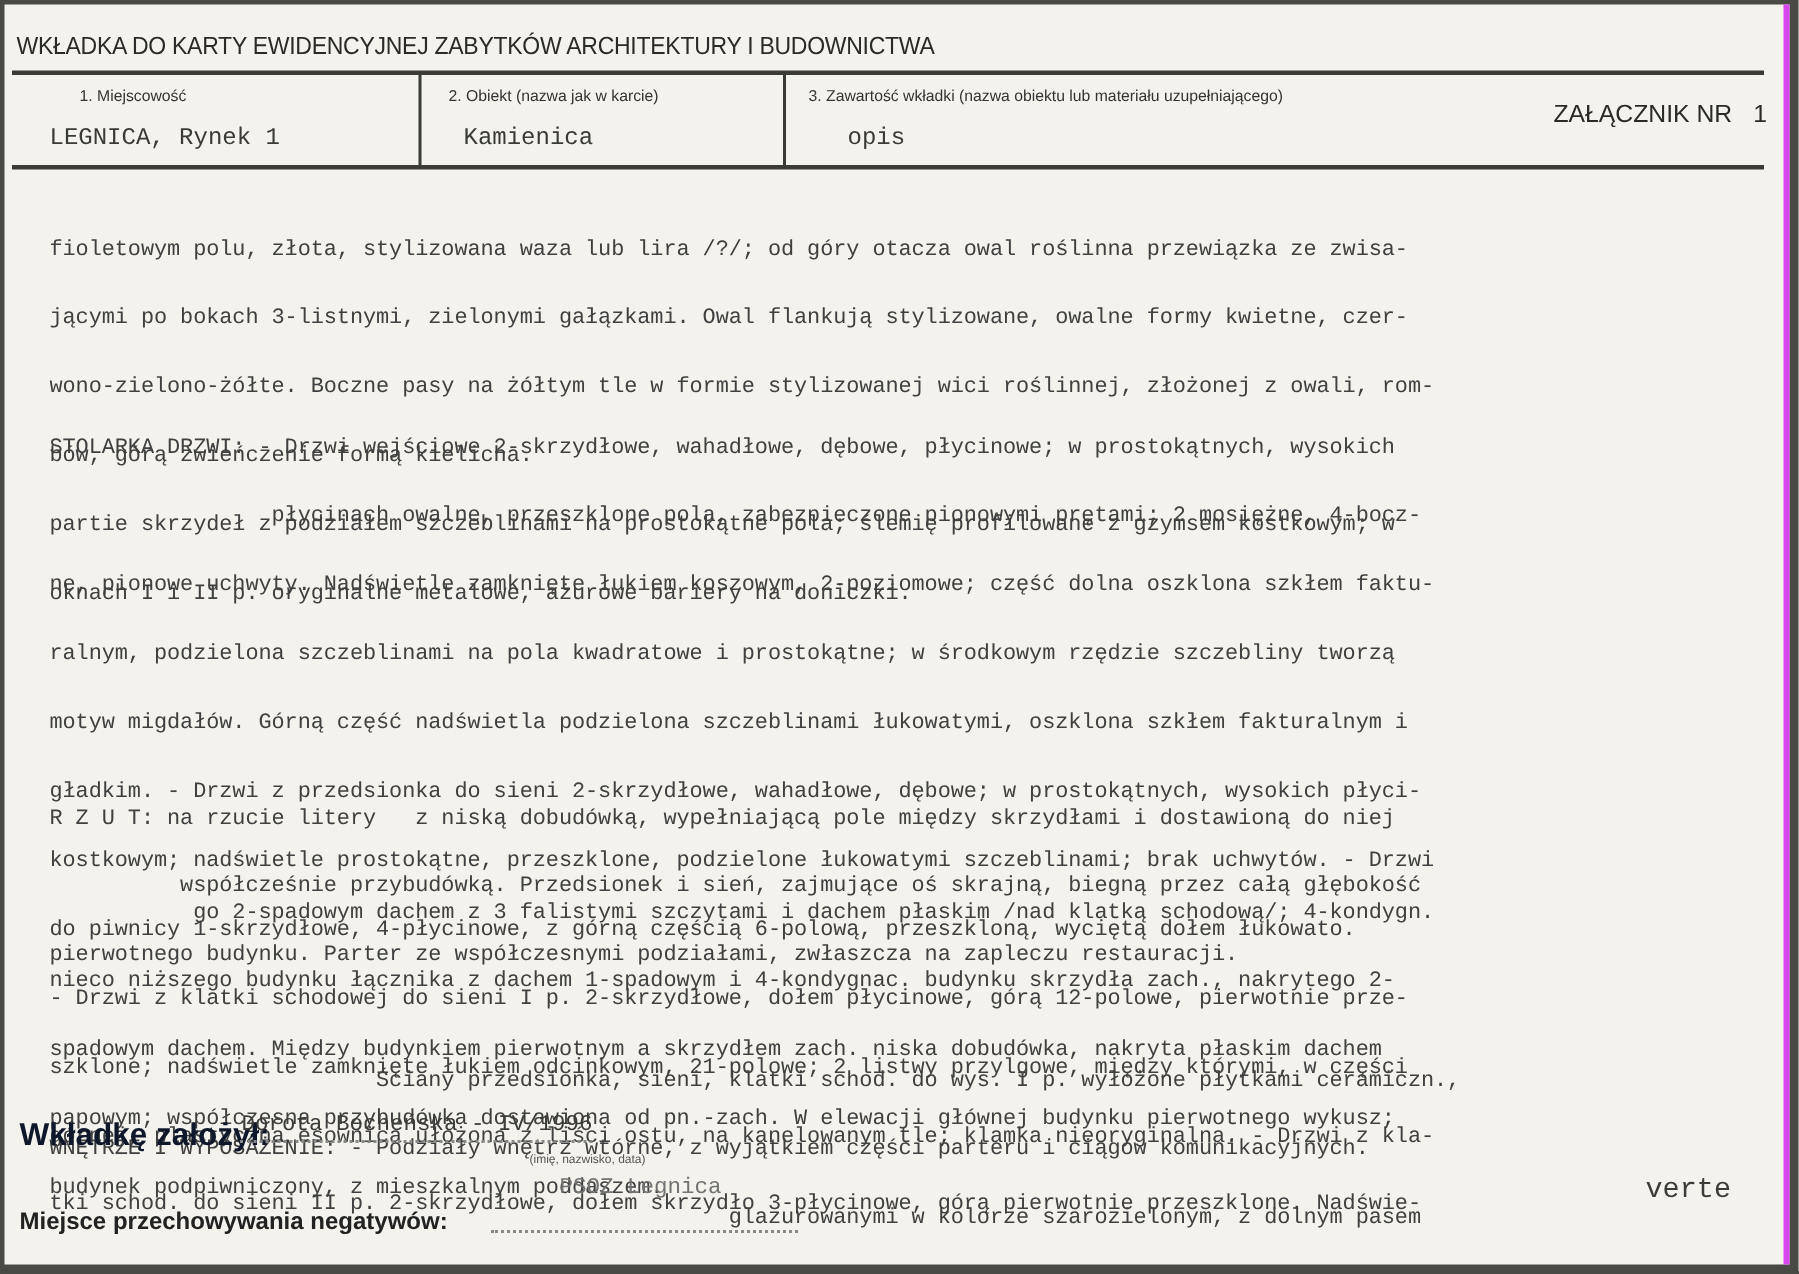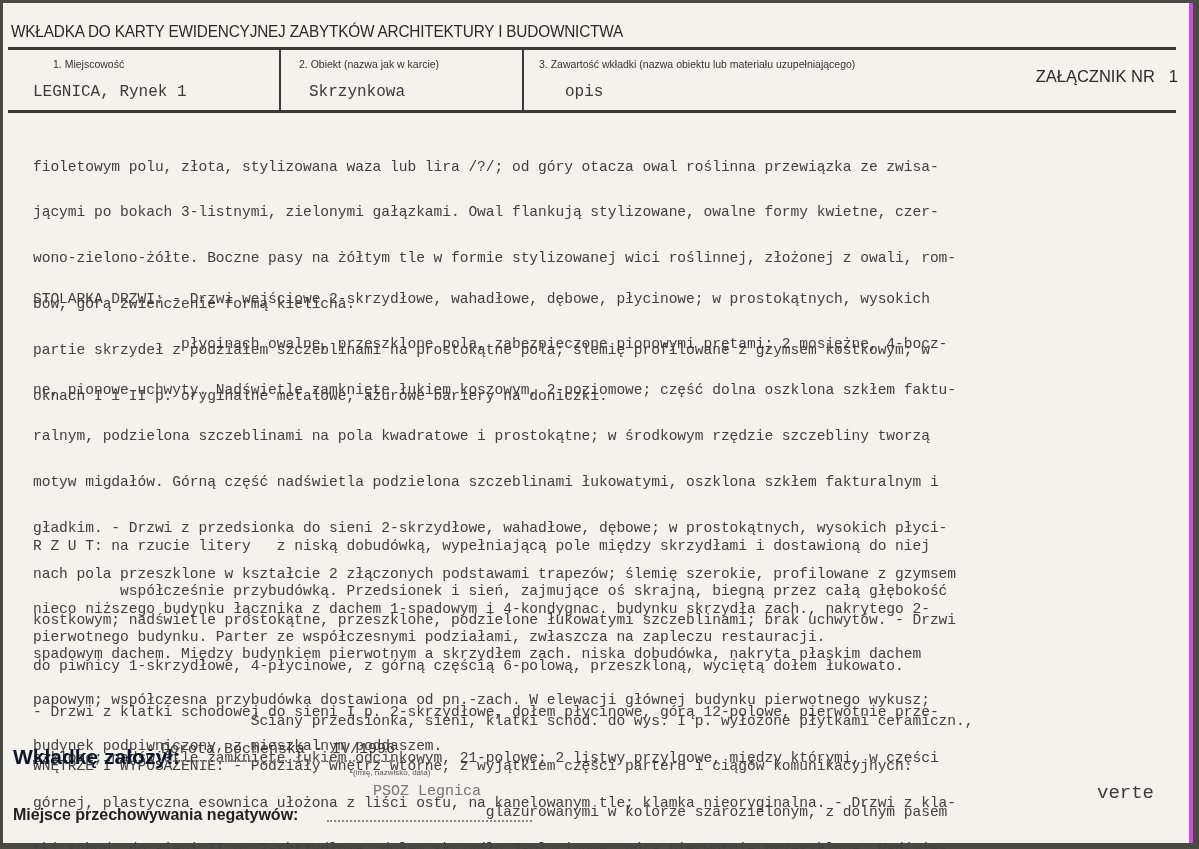--- a/index.html
+++ b/index.html
@@ -51,21 +51,21 @@
   <div class="rule" style="top:44px"></div>
 
   <div class="hdr" style="left:30px; width:260px">
     <div class="lbl" style="left:20px">1. Miejscowość</div>
     <div class="val" style="left:0">LEGNICA, Rynek 1</div>
   </div>
   <div class="vline" style="left:276px"></div>
 
   <div class="hdr" style="left:296px; width:220px">
     <div class="lbl" style="left:0">2. Obiekt (nazwa jak w karcie)</div>
-    <div class="val" style="left:10px">Skrzynkowa</div>
+    <div class="val" style="left:10px">Kamienica</div>
   </div>
   <div class="vline" style="left:519px"></div>
 
   <div class="hdr" style="left:536px; width:630px">
     <div class="lbl" style="left:0">3. Zawartość wkładki (nazwa obiektu lub materiału uzupełniającego)</div>
     <div class="val" style="left:26px">opis</div>
   </div>
 
   <div class="rule" style="top:107px"></div>
 
@@ -78,37 +78,37 @@
     <div>oknach I i II p. oryginalne metalowe, ażurowe bariery na doniczki.</div>
   </div>
 
   <div class="tw" style="top:258px">
     <div>STOLARKA DRZWI: - Drzwi wejściowe 2-skrzydłowe, wahadłowe, dębowe, płycinowe; w prostokątnych, wysokich</div>
     <div>                 płycinach owalne, przeszklone pola, zabezpieczone pionowymi prętami; 2 mosiężne, 4-bocz-</div>
     <div>ne, pionowe uchwyty. Nadświetle zamknięte łukiem koszowym, 2-poziomowe; część dolna oszklona szkłem faktu-</div>
     <div>ralnym, podzielona szczeblinami na pola kwadratowe i prostokątne; w środkowym rzędzie szczebliny tworzą</div>
     <div>motyw migdałów. Górną część nadświetla podzielona szczeblinami łukowatymi, oszklona szkłem fakturalnym i</div>
     <div>gładkim. - Drzwi z przedsionka do sieni 2-skrzydłowe, wahadłowe, dębowe; w prostokątnych, wysokich płyci-</div>
-    <div>nach pola przeszklone w kształcie 2 złączonych podstawami trapezów; ślemię szerokie, profilowane z gzymsem</div>
     <div>kostkowym; nadświetle prostokątne, przeszklone, podzielone łukowatymi szczeblinami; brak uchwytów. - Drzwi</div>
     <div>do piwnicy 1-skrzydłowe, 4-płycinowe, z górną częścią 6-polową, przeszkloną, wyciętą dołem łukowato.</div>
     <div>- Drzwi z klatki schodowej do sieni I p. 2-skrzydłowe, dołem płycinowe, górą 12-polowe, pierwotnie prze-</div>
     <div>szklone; nadświetle zamknięte łukiem odcinkowym, 21-polowe; 2 listwy przylgowe, między którymi, w części</div>
     <div>górnej, plastyczna esownica ułożona z liści ostu, na kanelowanym tle; klamka nieoryginalna. - Drzwi z kla-</div>
     <div>tki schod. do sieni II p. 2-skrzydłowe, dołem skrzydło 3-płycinowe, górą pierwotnie przeszklone. Nadświe-</div>
     
   </div>
 
   <div class="tw" style="top:505px">
     <div>R Z U T: na rzucie litery   z niską dobudówką, wypełniającą pole między skrzydłami i dostawioną do niej</div>
     <div>          współcześnie przybudówką. Przedsionek i sień, zajmujące oś skrajną, biegną przez całą głębokość</div>
     <div>pierwotnego budynku. Parter ze współczesnymi podziałami, zwłaszcza na zapleczu restauracji.</div>
   </div>
 
   <div class="tw" style="top:568px">
+    <div>           go 2-spadowym dachem z 3 falistymi szczytami i dachem płaskim /nad klatką schodową/; 4-kondygn.</div>
     <div>nieco niższego budynku łącznika z dachem 1-spadowym i 4-kondygnac. budynku skrzydła zach., nakrytego 2-</div>
     <div>spadowym dachem. Między budynkiem pierwotnym a skrzydłem zach. niska dobudówka, nakryta płaskim dachem</div>
     <div>papowym; współczesna przybudówka dostawiona od pn.-zach. W elewacji głównej budynku pierwotnego wykusz;</div>
     <div>budynek podpiwniczony, z mieszkalnym poddaszem.</div>
   </div>
 
   <div class="tw" style="top:680px">
     <div>                         Ściany przedsionka, sieni, klatki schod. do wys. I p. wyłożone płytkami ceramiczn.,</div>
     <div>WNĘTRZE I WYPOSAŻENIE: - Podziały wnętrz wtórne, z wyjątkiem części parteru i ciągów komunikacyjnych.</div>
     <div>                                                    glazurowanymi w kolorze szarozielonym, z dolnym pasem</div>

